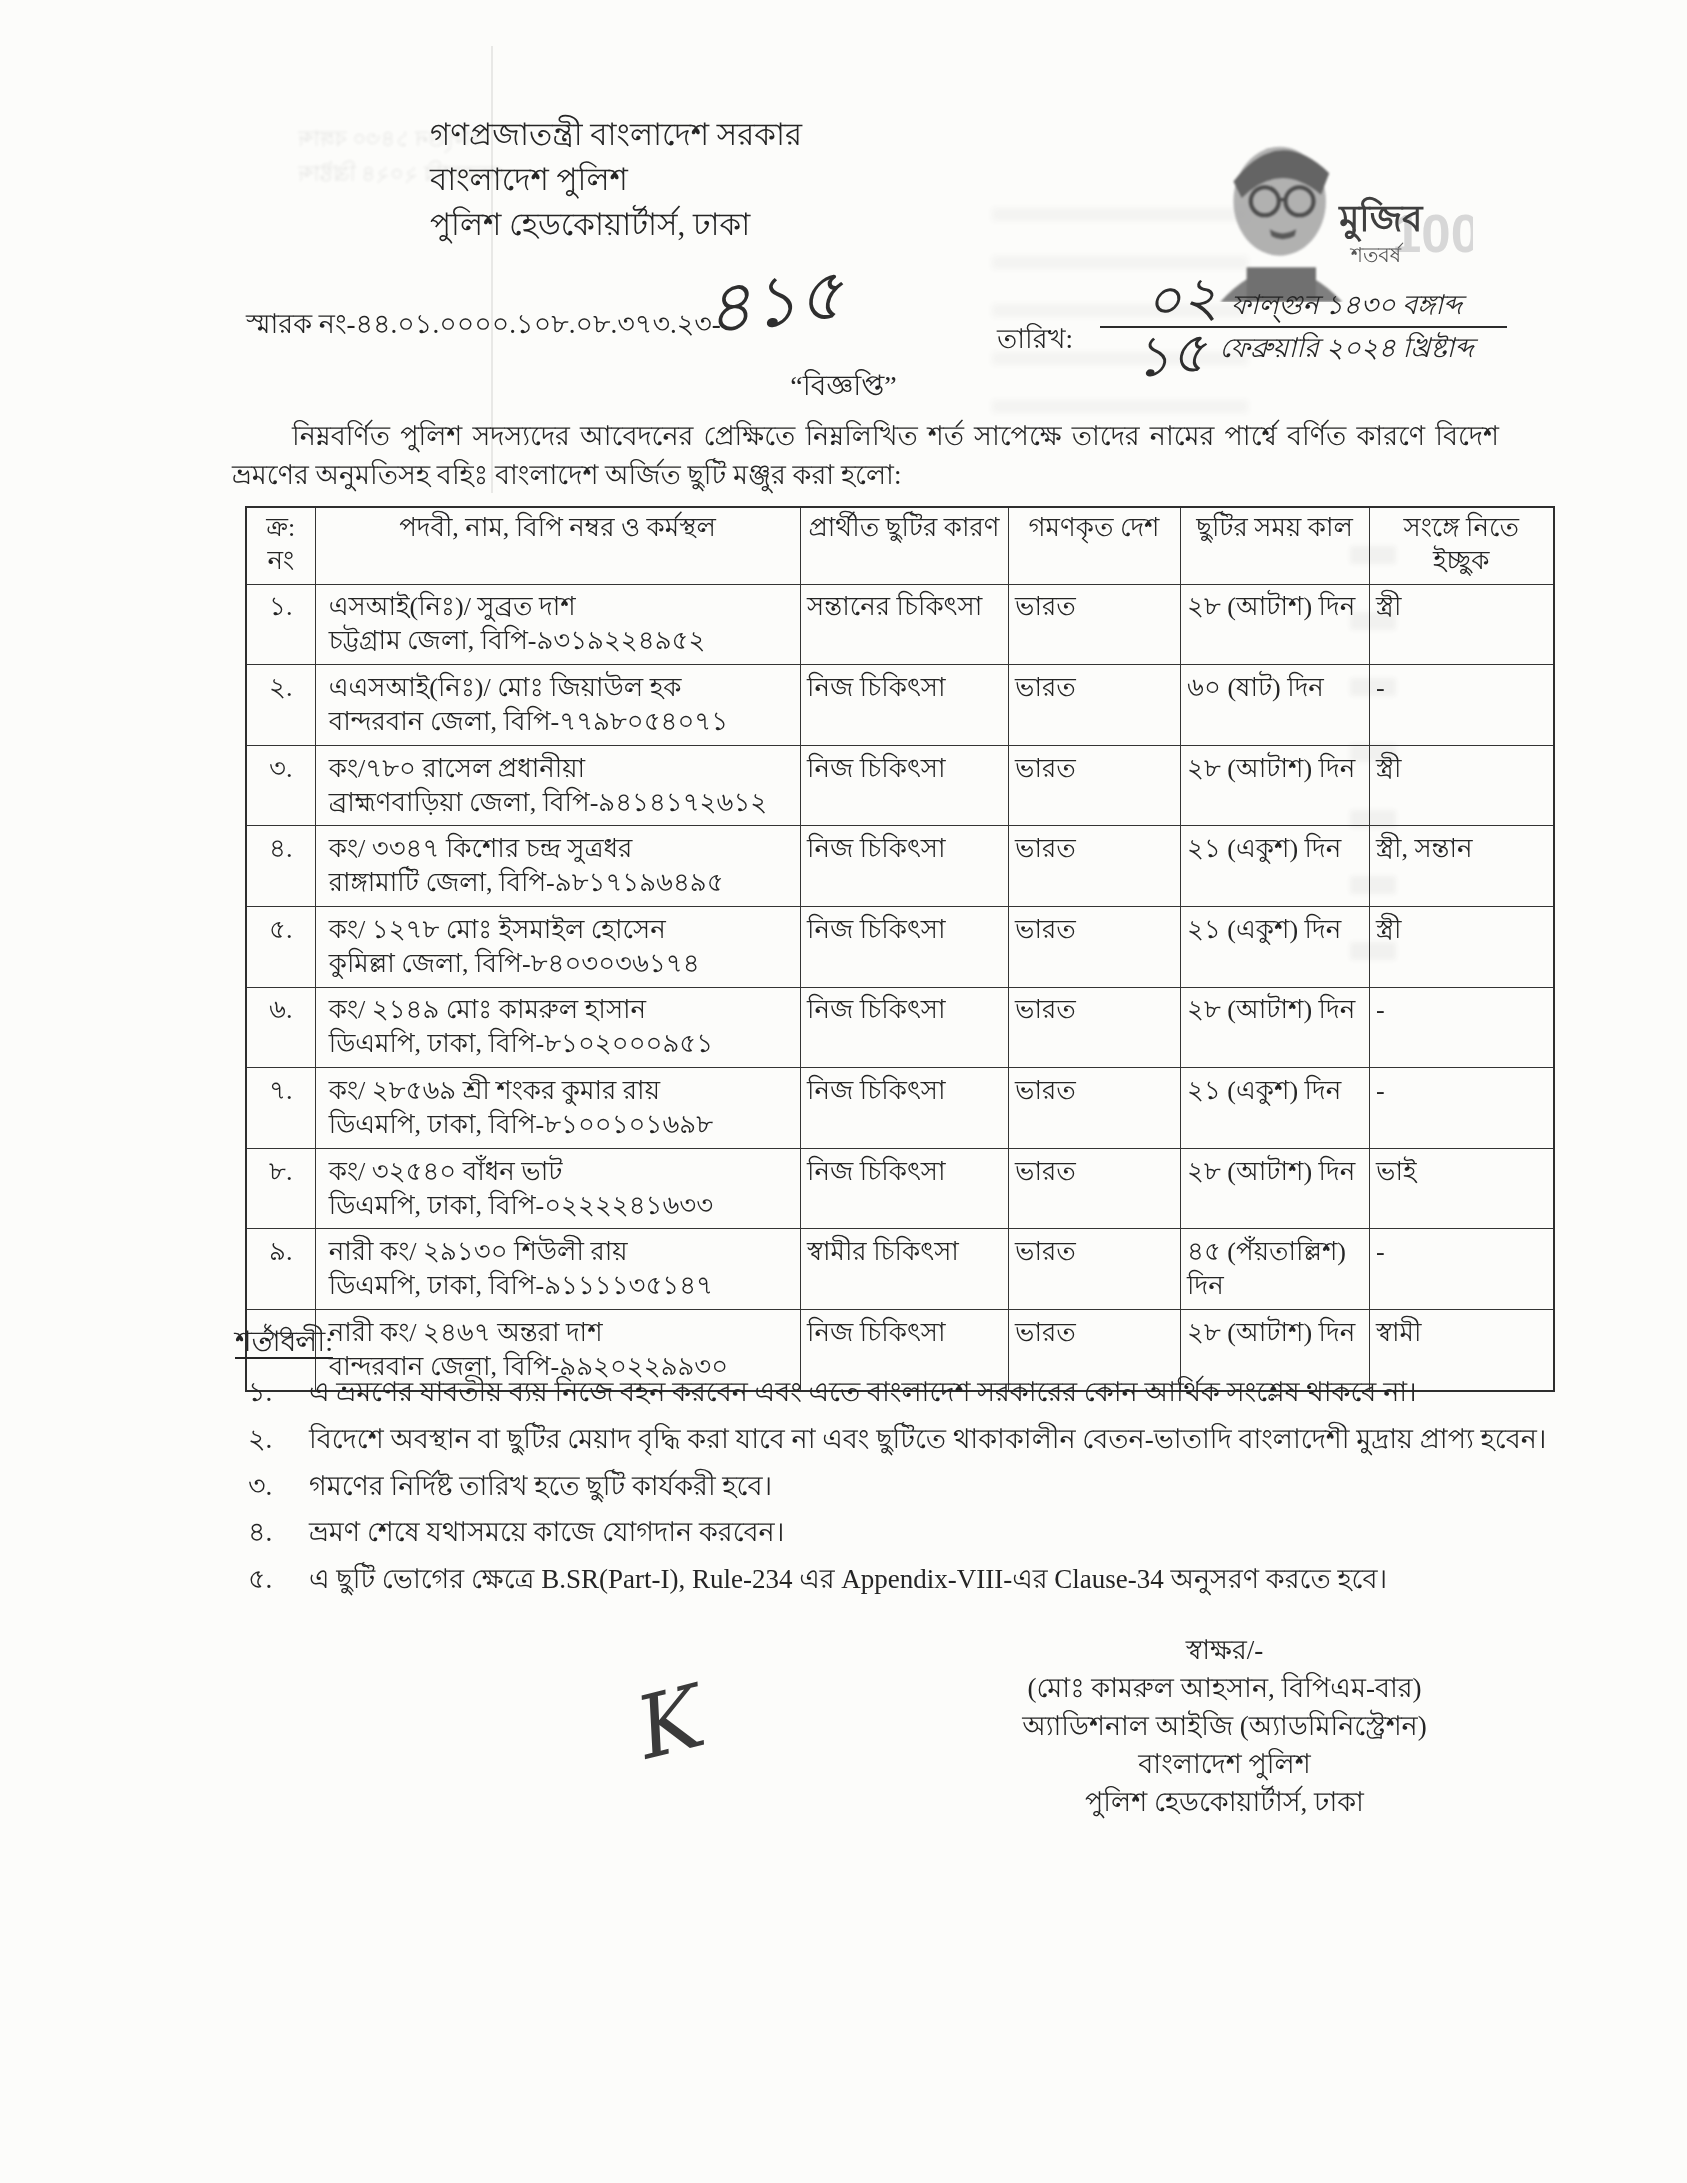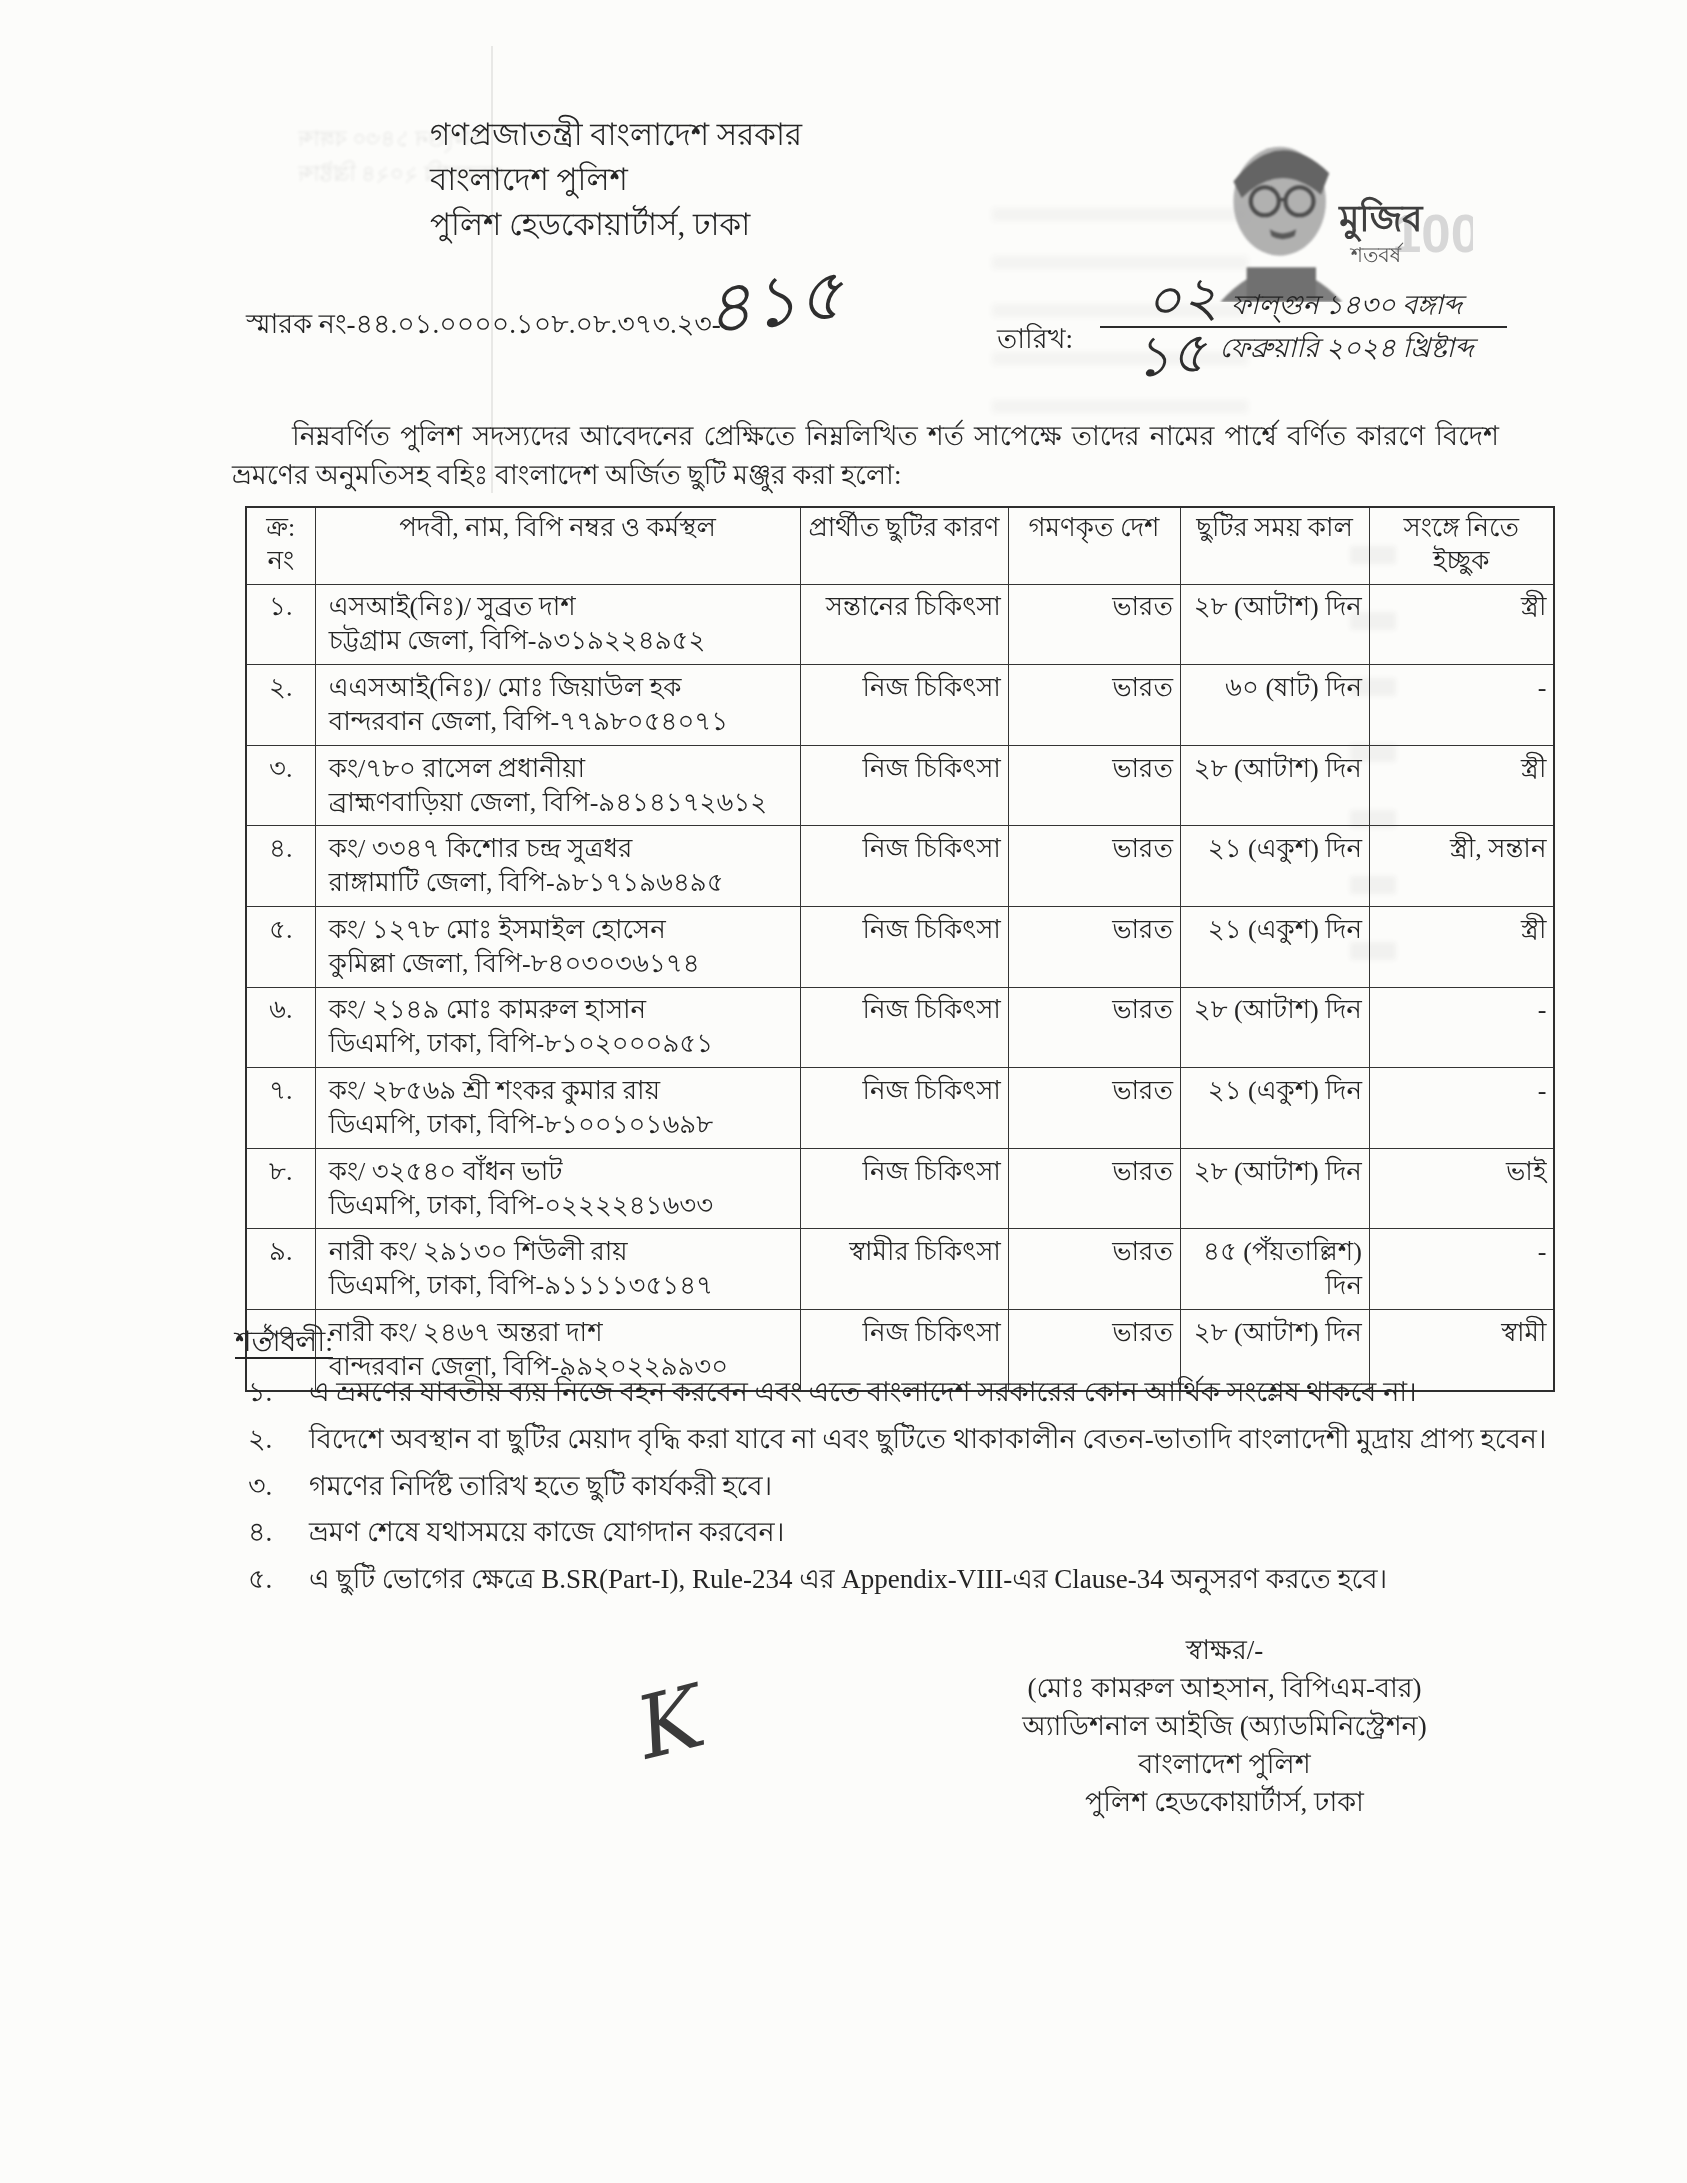--- a/index.html
+++ b/index.html
@@ -35,21 +35,21 @@
          text-align:justify;text-indent:60px;margin:0;}
   
   .doc-table{position:absolute;left:245px;top:506px;width:1308px;
              border-collapse:collapse;table-layout:fixed;border:2.5px solid #2e2e2e;}
   .doc-table th,.doc-table td{border:1.7px solid #343434;font-weight:normal;}
   .doc-table th{height:69px;font-size:26px;line-height:33px;padding:3.3px 5px;
                 vertical-align:top;text-align:center;}
   .doc-table td{height:67px;font-size:26px;line-height:34px;padding:5.8px 6.6px;vertical-align:top;}
   .c-serial{text-align:center;}
   .c-name{text-align:left;padding-left:13.2px !important;}
-  .c-center{text-align:right;}
+  .c-center{text-align:left;}
   
   .cond-heading{position:absolute;left:235px;top:1320px;font-size:28px;
                 text-decoration:underline;text-underline-offset:5.8px;}
   .cond-list{position:absolute;left:248px;top:1374px;width:1315px;}
   .cond-item{display:flex;gap:23px;margin-bottom:10.8px;font-size:27px;line-height:36px;}
   .cond-no{min-width:38px;flex:0 0 auto;}
   
   .signature{position:absolute;left:910px;top:1631px;width:629px;text-align:center;
              font-size:27px;line-height:38px;}
   .k-mark{position:absolute;left:638px;top:1672px;font-size:86px;font-style:italic;
@@ -108,20 +108,21 @@
     <div class="date-top">
       <span class="hand-day">০২</span>
       <span class="date-text">ফাল্গুন ১৪৩০ বঙ্গাব্দ</span>
     </div>
     <div class="date-bottom">
       <span class="hand-day">১৫</span>
       <span class="date-text">ফেব্রুয়ারি ২০২৪ খ্রিষ্টাব্দ</span>
     </div>
   </div>
 
+  <div class="notice-title">“বিজ্ঞপ্তি”</div>
   <p class="intro">নিম্নবর্ণিত পুলিশ সদস্যদের আবেদনের প্রেক্ষিতে নিম্নলিখিত শর্ত সাপেক্ষে তাদের নামের পার্শ্বে বর্ণিত কারণে বিদেশ ভ্রমণের অনুমতিসহ বহিঃ বাংলাদেশ অর্জিত ছুটি মঞ্জুর করা হলো:</p>
 
   <table class="doc-table">
     <colgroup>
       <col style="width:69px">
         <col style="width:485px">
         <col style="width:208px">
       <col style="width:172px">
         <col style="width:189px">
         <col style="width:185px">

